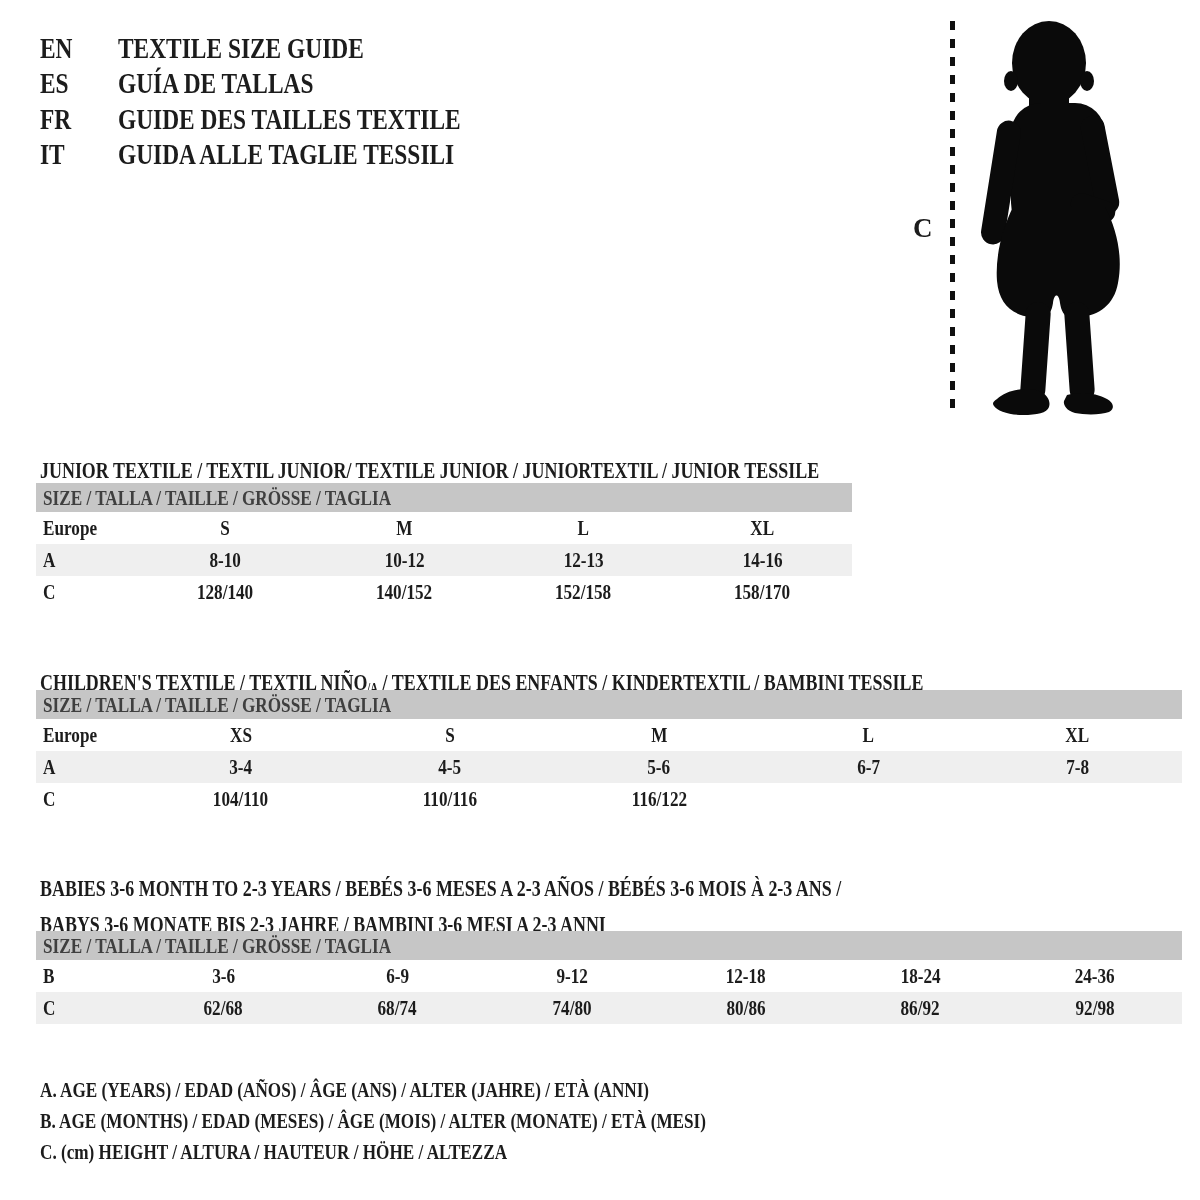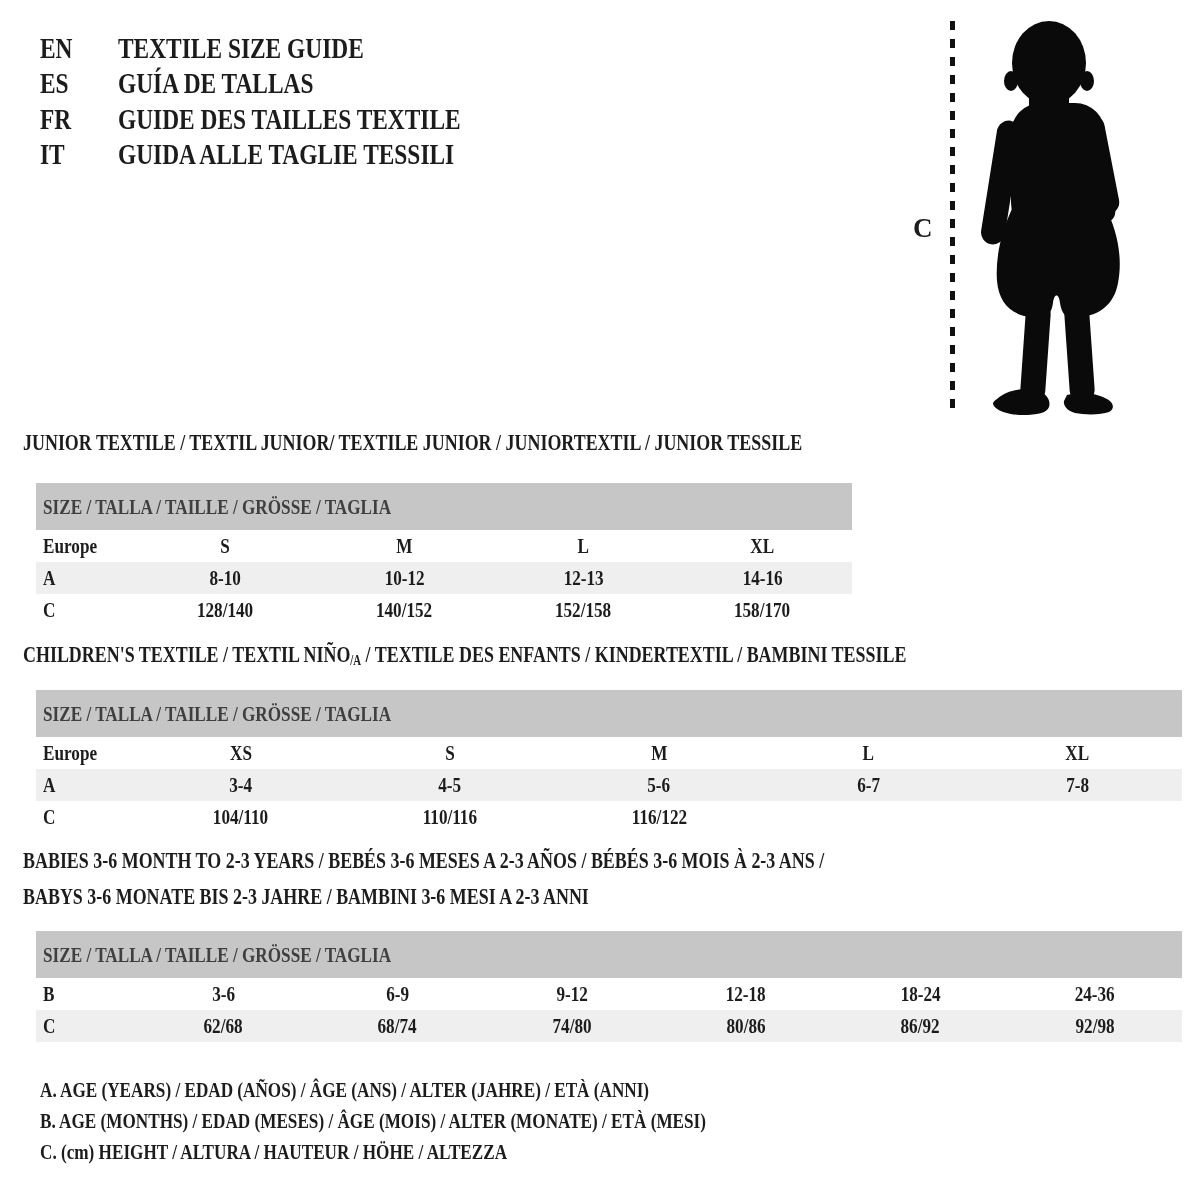--- a/index.html
+++ b/index.html
@@ -19,32 +19,32 @@
   .lang-code { width:78px; }
 
   
   .figure { position:absolute; left:905px; top:15px; width:250px; height:410px; }
   .dash-line { position:absolute; left:45px; top:6px; width:5px; height:394px;
     background:repeating-linear-gradient(#101010 0 9px, transparent 9px 18px); }
   .measure-label { position:absolute; left:8px; top:198px; font-size:27px; font-weight:bold; }
   .silhouette { position:absolute; left:62px; top:2px; }
 
   
-  .sec-title { position:absolute; left:23px; font-size:23px; font-weight:bold; }
+  .sec-title { position:absolute; left:40px; font-size:23px; font-weight:bold;margin-top:28px; }
   #junior-title { top:430px; }
   #children-title { top:642px; }
   #babies-title { top:843px; line-height:36px; }
   .sub { font-size:0.6em; vertical-align:-0.22em; }
 
   
   .tbl { position:absolute; left:36px; }
   #junior-table { top:483px; width:816px; }
   #children-table { top:690px; width:1146px; }
   #babies-table { top:931px; width:1146px; }
-  .tbl-header { height:47px; background:#c6c6c6; display:flex; align-items:center;
+  .tbl-header { height:29px; background:#c6c6c6; display:flex; align-items:center;
     padding-left:7px; font-size:22px; font-weight:bold; color:#3f3f3f; }
   .tbl-row { display:grid; height:32px; font-size:22px; font-weight:bold; align-items:center; }
   .tbl-row.shade { background:#efefef; }
   .cols-4 { grid-template-columns:100px repeat(4, 1fr); }
   .cols-5 { grid-template-columns:100px repeat(5, 1fr); }
   .cols-6 { grid-template-columns:100px repeat(6, 1fr); }
   .cell { display:flex; align-items:center; justify-content:center; height:100%; }
   .cell.lbl { justify-content:flex-start; padding-left:7px;text-align:right; }
 
   

